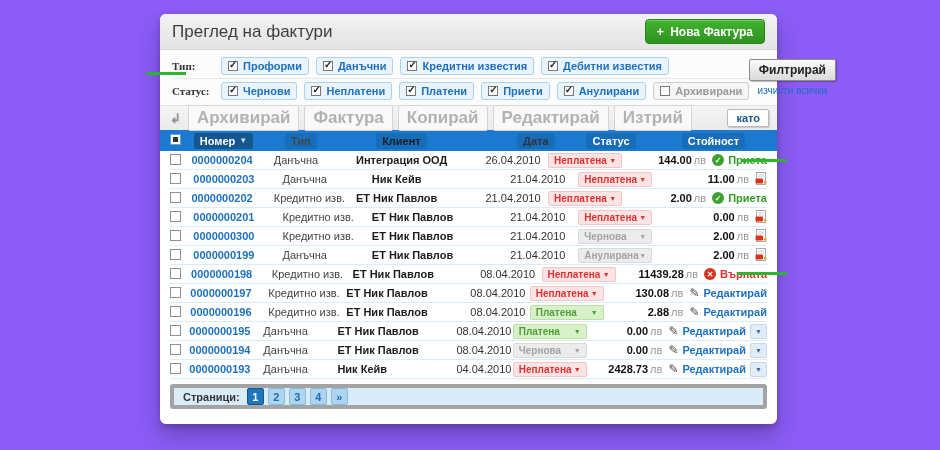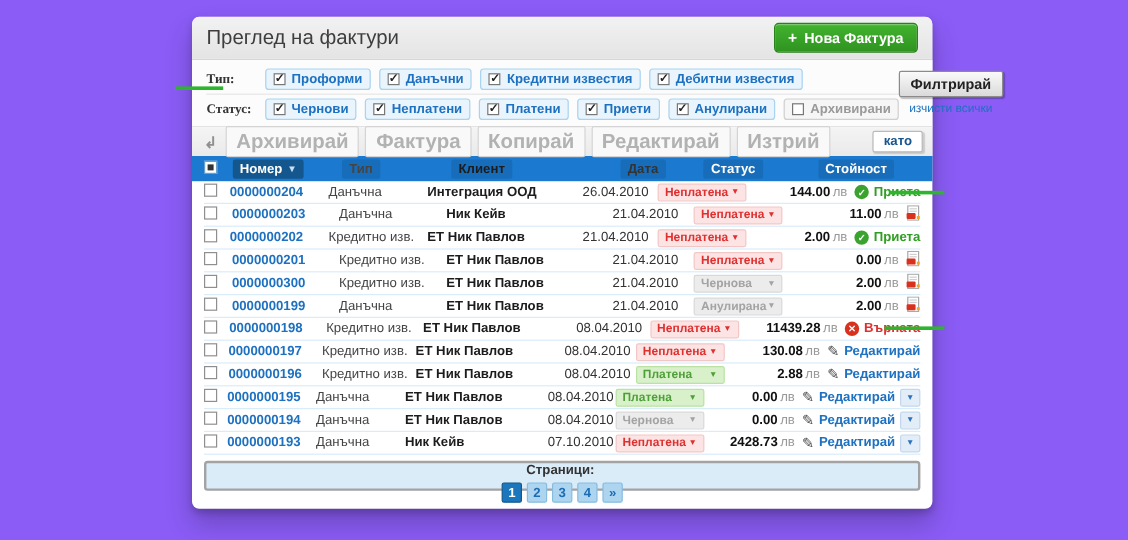--- a/index.html
+++ b/index.html
@@ -90,22 +90,22 @@
   .act-label { font-weight:bold; font-size:11px; white-space:nowrap; }
   .act-label.green { color:#2f9e22; }
   .act-label.red { color:#df3030; }
   .act-label.link { color:#1d71c0; cursor:pointer; }
   .pencil { color:#444; font-size:12px; line-height:1; }
   .pdf-ico { display:inline-block; }
   .row-dd { margin-left:auto; width:17px; height:15px; background:#e2edf8; border:1px solid #c2d7ee; border-radius:2px;
             color:#2d72c0; font-size:7px; display:inline-flex; align-items:center; justify-content:center; cursor:pointer; }
 
   
-  .pager { margin:5px 10px 0; height:25px; background:#d9ecf8; border:2px solid #a3a3a3; border-radius:3px;
-           display:flex; align-items:center; gap:4px; padding:0 9px;flex-direction:column; }
+  .pager { margin:5px 10px 0; height:25px; background:#d9ecf8; border:4px solid #a3a3a3; border-radius:3px;
+           display:flex; align-items:center; gap:4px; padding:0 9px; }
   .pager-label { font-size:11px; font-weight:bold; color:#333; margin-right:3px; }
   .pg { min-width:17px; height:17px; display:inline-flex; align-items:center; justify-content:center;
         font-size:11px; font-weight:bold; border-radius:2px; cursor:pointer;
         background:#aed5ef; border:1px solid #85bce0; color:#1b6db5; }
   .pg.active { background:#1b76bd; border-color:#15598c; color:#fff; }
 </style>
 </head>
 <body>
 
 <div class="stage">
@@ -428,21 +428,21 @@
             <span class="pencil">✎</span>
             <a class="act-label link">Редактирай</a>
             <span class="row-dd">▼</span>
           </span>
   </div>
         <div class="trow">
     <span class="c-cb"><span class="rowcb"></span></span>
     <a class="c-num">0000000193</a>
     <span class="c-type">Данъчна</span>
     <span class="c-client">Ник Кейв</span>
-    <span class="c-date">07.10.2010</span>
+    <span class="c-date">04.04.2010</span>
     <span class="c-status">
       <span class="badge red">
         <span class="badge-label">Неплатена</span>
         <span class="badge-arrow">▼</span>
       </span>
     </span>
     <span class="c-amount"><b class="amt">2428.73</b><span class="cur">лв</span></span>
     <span class="c-action">
             <span class="pencil">✎</span>
             <a class="act-label link">Редактирай</a>

